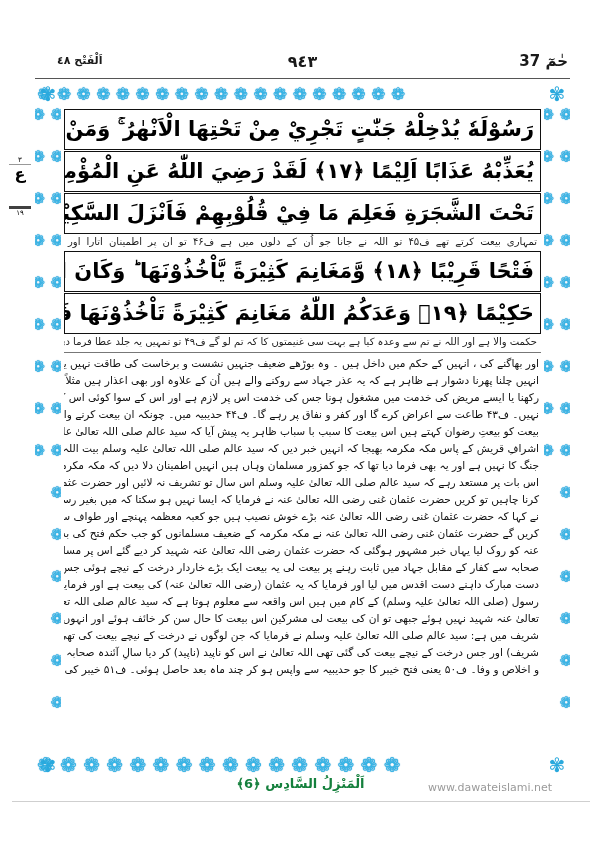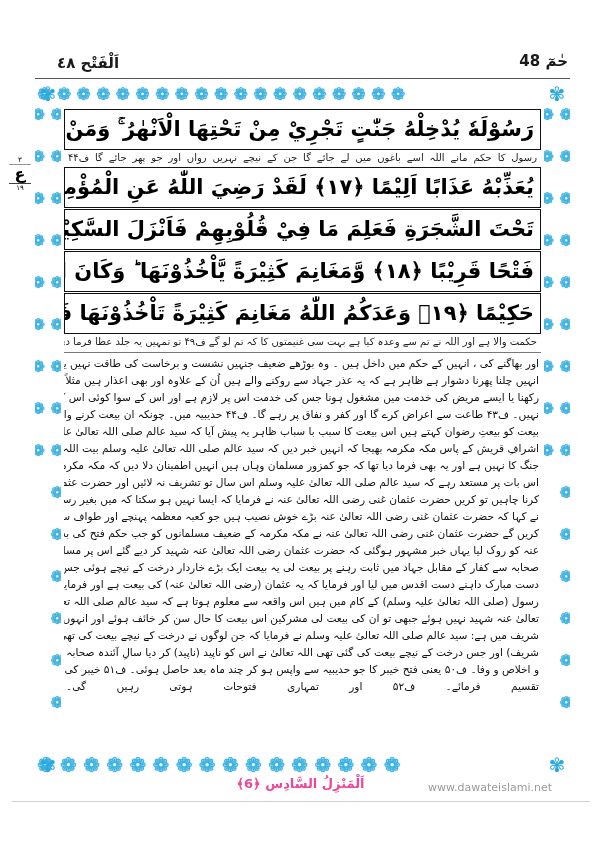--- a/index.html
+++ b/index.html
@@ -3,21 +3,21 @@
 <meta charset="utf-8">
 <style>
   html,body{margin:0;padding:0;background:#e8e8e8;}
   .page{
     position:relative;width:601px;height:850px;background:#ffffff;
     font-family:"DejaVu Sans",sans-serif;overflow:hidden;
     box-shadow:2px 3px 6px rgba(0,0,0,.25);
   }
   
   .hdr{position:absolute;top:52px;left:35px;width:535px;height:24px;color:#1a1a1a;}
-  .hdr .left{position:absolute;left:22px;top:2px;font-size:15px;font-weight:bold;direction:rtl;}
+  .hdr .left{position:absolute;left:22px;top:2px;font-size:11px;font-weight:bold;direction:rtl;}
   .hdr .center{position:absolute;left:0;right:0;top:0;text-align:center;font-size:16px;font-weight:bold;direction:rtl;}
   .hdr .right{position:absolute;right:2px;top:0;font-size:15px;font-weight:bold;direction:rtl;}
   .hdr-rule{position:absolute;top:78px;left:35px;width:535px;height:1px;background:#555;}
   
   .frame{position:absolute;top:81px;left:35px;width:535px;height:699px;}
   .strip{position:absolute;color:#35b8e8;text-shadow:0 0 1px #1787c9;overflow:hidden;
          display:flex;justify-content:space-between;align-items:center;user-select:none;}
   .strip.h{left:2px;right:2px;height:26px;font-size:17px;line-height:26px;white-space:nowrap;}
   .strip.top{top:0;}
   .strip.bottom{bottom:0;height:30px;font-size:20px;line-height:30px;}
@@ -40,35 +40,36 @@
   }
   .divider{border-top:1px solid #777;margin:2px 0 2px 0;}
   .tafsir{direction:rtl;color:#111;}
   .tafsir .t-line{
     font-size:10.6px;line-height:17px;height:17px;white-space:nowrap;overflow:hidden;
     text-align:justify;text-align-last:justify;padding:0 2px;
   }
   
   .ruku{position:absolute;top:156px;left:9px;width:22px;text-align:center;color:#000;direction:rtl;}
   .ruku .tiny{display:block;font-size:7px;line-height:8px;border-bottom:1px solid #999;}
-  .ruku .tiny2{display:block;font-size:7px;line-height:9px;border-top:1px solid #404040;}
+  .ruku .tiny2{display:block;font-size:7px;line-height:9px;border-top:3px solid #404040;margin-top:23px;}
   .ruku .ain{display:block;font-size:16px;font-weight:bold;line-height:18px;}
   
   .ftr-manzil{position:absolute;top:776px;left:0;right:0;text-align:center;
-              font-size:13px;font-weight:bold;direction:rtl;color:#ec4899;}
+              font-size:13px;font-weight:bold;direction:rtl;color:#15803d;}
   .ftr-site{position:absolute;top:781px;right:49px;font-size:11px;color:#9a9a9a;}
   .ftr-rule{position:absolute;top:801px;left:12px;width:578px;height:1px;background:#cfcfcf;}
 </style>
 </head>
 <body>
 
 <div class="page">
 
   <div class="hdr">
-    <span class="right">حٰمٓ 48</span>
+    <span class="right">حٰمٓ 37</span>
+    <span class="center">٩٤٣</span>
     <span class="left">اَلْفَتْح ٤٨</span>
   </div>
   <div class="hdr-rule"></div>
 
   <div class="ruku">
     <span class="tiny">۳</span>
     <span class="ain">ع</span>
     <span class="tiny2">۱۹</span>
   </div>
 
@@ -78,25 +79,25 @@
     <div class="strip v left">❁ ❁ ❁ ❁ ❁ ❁ ❁ ❁ ❁ ❁ ❁ ❁ ❁ ❁ ❁ ❁ ❁ ❁ ❁ ❁ ❁ ❁ ❁ ❁</div>
     <div class="strip v right">❁ ❁ ❁ ❁ ❁ ❁ ❁ ❁ ❁ ❁ ❁ ❁ ❁ ❁ ❁ ❁ ❁ ❁ ❁ ❁ ❁ ❁ ❁ ❁</div>
     <div class="corner c-tl">✾</div>
     <div class="corner c-tr">✾</div>
     <div class="corner c-bl">✾</div>
     <div class="corner c-br">✾</div>
 
     <div class="content">
 
       <div class="ayah-box" dir="rtl" lang="ar">رَسُوْلَهٗ يُدْخِلْهُ جَنّٰتٍ تَجْرِيْ مِنْ تَحْتِهَا الْاَنْهٰرُ ۚ وَمَنْ يَّتَوَلَّ</div>
-      <div class="urdu-line" dir="rtl" lang="ur">رسول کا حکم مانے اللہ اسے باغوں میں لے جائے گا جن کے نیچے نہریں رواں اور جو پھر جائے گا ف۴۴</div>
 
       <div class="ayah-box" dir="rtl" lang="ar">يُعَذِّبْهُ عَذَابًا اَلِيْمًا ﴿۱۷﴾ لَقَدْ رَضِيَ اللّٰهُ عَنِ الْمُؤْمِنِيْنَ اِذْ يُبَايِعُوْنَكَ</div>
 
       <div class="ayah-box" dir="rtl" lang="ar">تَحْتَ الشَّجَرَةِ فَعَلِمَ مَا فِيْ قُلُوْبِهِمْ فَاَنْزَلَ السَّكِيْنَةَ عَلَيْهِمْ وَاَثَابَهُمْ</div>
+      <div class="urdu-line" dir="rtl" lang="ur">تمہاری بیعت کرتے تھے ف۴۵ تو اللہ نے جانا جو اُن کے دلوں میں ہے ف۴۶ تو ان پر اطمینان اتارا اور</div>
 
       <div class="ayah-box" dir="rtl" lang="ar">فَتْحًا قَرِيْبًا ﴿۱۸﴾ وَّمَغَانِمَ كَثِيْرَةً يَّاْخُذُوْنَهَا ؕ وَكَانَ اللّٰهُ عَزِيْزًا</div>
 
       <div class="ayah-box" dir="rtl" lang="ar">حَكِيْمًا ﴿۱۹﴾ وَعَدَكُمُ اللّٰهُ مَغَانِمَ كَثِيْرَةً تَاْخُذُوْنَهَا فَعَجَّلَ لَكُمْ هٰذِهٖ</div>
       <div class="urdu-line" dir="rtl" lang="ur">حکمت والا ہے اور اللہ نے تم سے وعدہ کیا ہے بہت سی غنیمتوں کا کہ تم لو گے ف۴۹ تو تمہیں یہ جلد عطا فرما دی</div>
 
       <div class="divider"></div>
 
       <div class="tafsir" dir="rtl" lang="ur">
           <div class="t-line">اور بھاگنے کی ، انہیں کے حکم میں داخل ہیں ۔ وہ بوڑھے ضعیف جنہیں نشست و برخاست کی طاقت نہیں یا جنہیں دمہ اور کھانسی ہے یا جن کی تلی بہت بڑھ گئی ہے اور</div>
@@ -111,21 +112,20 @@
           <div class="t-line">نے کہا کہ حضرت عثمان غنی رضی اللہ تعالیٰ عنہ بڑے خوش نصیب ہیں جو کعبہ معظمہ پہنچے اور طواف سے مشرف ہوئے۔ حضور نے فرمایا کہ وہ ہمارے بغیر طواف نہ</div>
           <div class="t-line">کریں گے حضرت عثمان غنی رضی اللہ تعالیٰ عنہ نے مکہ مکرمہ کے ضعیف مسلمانوں کو جب حکم فتح کی بشارت بھی پہنچائی پھر قریش نے حضرت عثمان غنی رضی اللہ تعالیٰ</div>
           <div class="t-line">عنہ کو روک لیا یہاں خبر مشہور ہوگئی کہ حضرت عثمان رضی اللہ تعالیٰ عنہ شہید کر دیے گئے اس پر مسلمانوں کو بہت جوش آیا اور رسول کریم صلی اللہ تعالیٰ علیہ وسلم نے</div>
           <div class="t-line">صحابہ سے کفار کے مقابل جہاد میں ثابت رہنے پر بیعت لی یہ بیعت ایک بڑے خاردار درخت کے نیچے ہوئی جس کو عرب میں ’’سمرہ‘‘ کہتے ہیں حضور نے اپنا بایاں</div>
           <div class="t-line">دست مبارک داہنے دست اقدس میں لیا اور فرمایا کہ یہ عثمان (رضی اللہ تعالیٰ عنہ) کی بیعت ہے اور فرمایا: یا رب! عثمان (رضی اللہ تعالیٰ عنہ) تیرے اور تیرے</div>
           <div class="t-line">رسول (صلی اللہ تعالیٰ علیہ وسلم) کے کام میں ہیں اس واقعہ سے معلوم ہوتا ہے کہ سید عالم صلی اللہ تعالیٰ علیہ وسلم کو نورِ نبوت سے معلوم تھا کہ حضرت عثمان رضی اللہ</div>
           <div class="t-line">تعالیٰ عنہ شہید نہیں ہوئے جبھی تو ان کی بیعت لی مشرکین اس بیعت کا حال سن کر خائف ہوئے اور انہوں نے حضرت عثمان غنی رضی اللہ تعالیٰ عنہ کو بھیج دیا۔ حدیث</div>
           <div class="t-line">شریف میں ہے: سید عالم صلی اللہ تعالیٰ علیہ وسلم نے فرمایا کہ جن لوگوں نے درخت کے نیچے بیعت کی تھی ان میں سے کوئی بھی دوزخ میں داخل نہ ہوگا۔ (مسلم</div>
           <div class="t-line">شریف) اور جس درخت کے نیچے بیعت کی گئی تھی اللہ تعالیٰ نے اس کو ناپید (ناپید) کر دیا سالِ آئندہ صحابہ نے ہر چند تلاش کیا کسی کو اس کا پتہ بھی نہ چلا۔ ف۴۹ صدق</div>
           <div class="t-line">و اخلاص و وفا۔ ف۵۰ یعنی فتح خیبر کا جو حدیبیہ سے واپس ہو کر چند ماہ بعد حاصل ہوئی۔ ف۵۱ خیبر کی اور اہلِ خیبر کے اموال کہ رسول کریم صلی اللہ تعالیٰ علیہ وسلم نے</div>
-          <div class="t-line">تقسیم فرمائے۔ ف۵۲ اور تمہاری فتوحات ہوتی رہیں گی۔</div>
         </div>
     </div>
   </div>
 
   <div class="ftr-manzil">اَلْمَنْزِلُ السَّادِس ﴿6﴾</div>
   <div class="ftr-site">www.dawateislami.net</div>
   <div class="ftr-rule"></div>
 
 </div>
 

